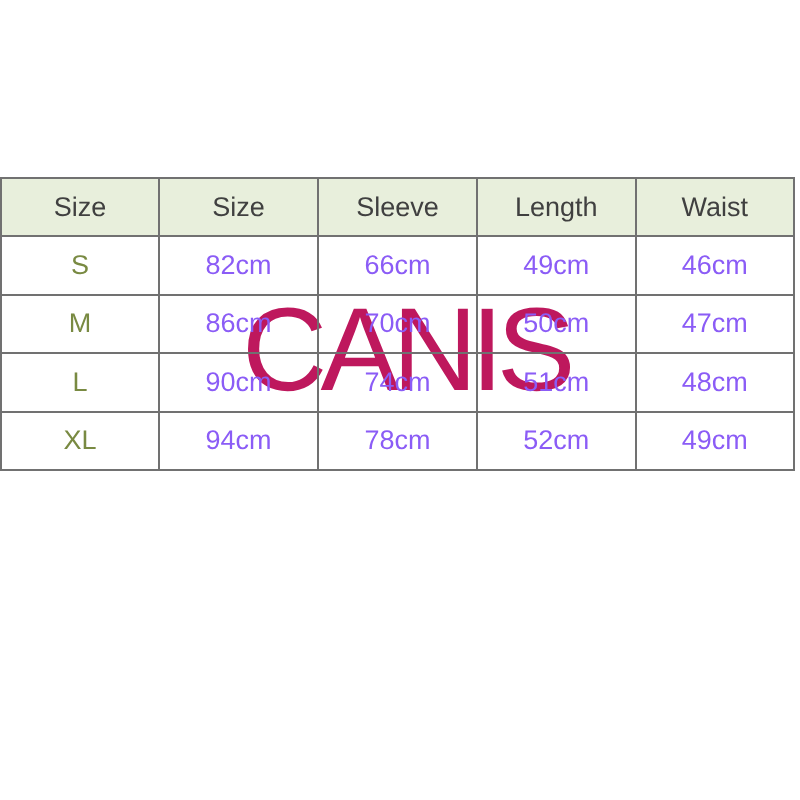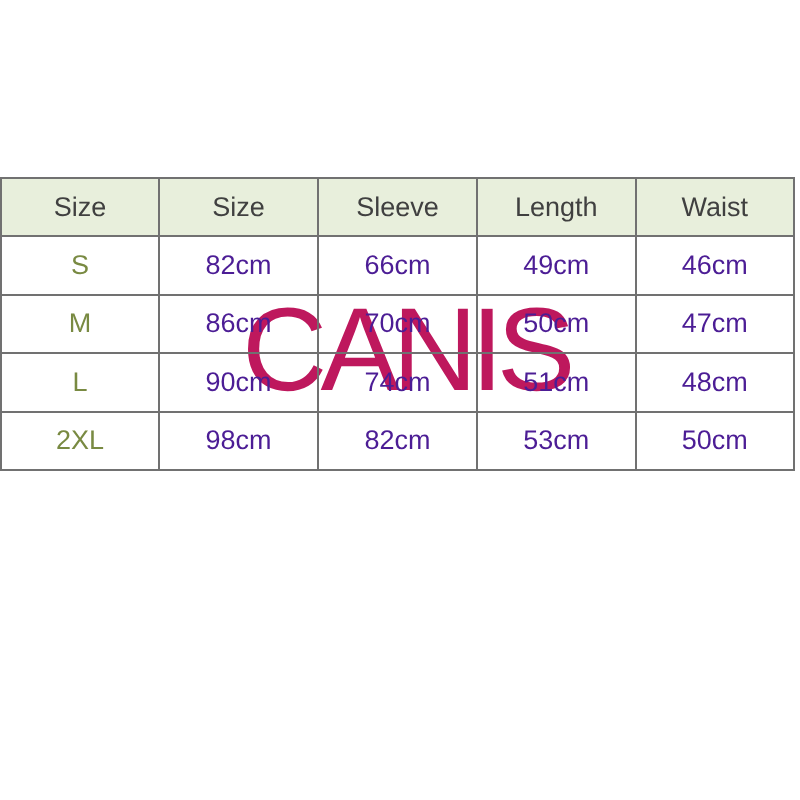--- a/index.html
+++ b/index.html
@@ -57,21 +57,21 @@
     vertical-align: middle;
     font-weight: normal;
   }
   #size-table thead th {
     background: #e8efdc;
     color: #404040;
     font-size: 27px;
   }
   #size-table tbody td {
     background: transparent;
-    color: #4c1d95;
+    color: #8b5cf6;
     font-size: 27px;
   }
   #size-table tbody td.size-cell {
     color: #798a42;
   }
 </style>
 </head>
 <body>
 
 <div id="canvas">
@@ -109,21 +109,21 @@
         <td>47cm</td>
       </tr>
       <tr>
         <td class="size-cell">L</td>
         <td>90cm</td>
         <td>74cm</td>
         <td>51cm</td>
         <td>48cm</td>
       </tr>
       <tr>
-        <td class="size-cell">2XL</td>
-        <td>98cm</td>
-        <td>82cm</td>
-        <td>53cm</td>
-        <td>50cm</td>
+        <td class="size-cell">XL</td>
+        <td>94cm</td>
+        <td>78cm</td>
+        <td>52cm</td>
+        <td>49cm</td>
       </tr>
     </tbody>
   </table>
 </div>
 
 </body></html>

